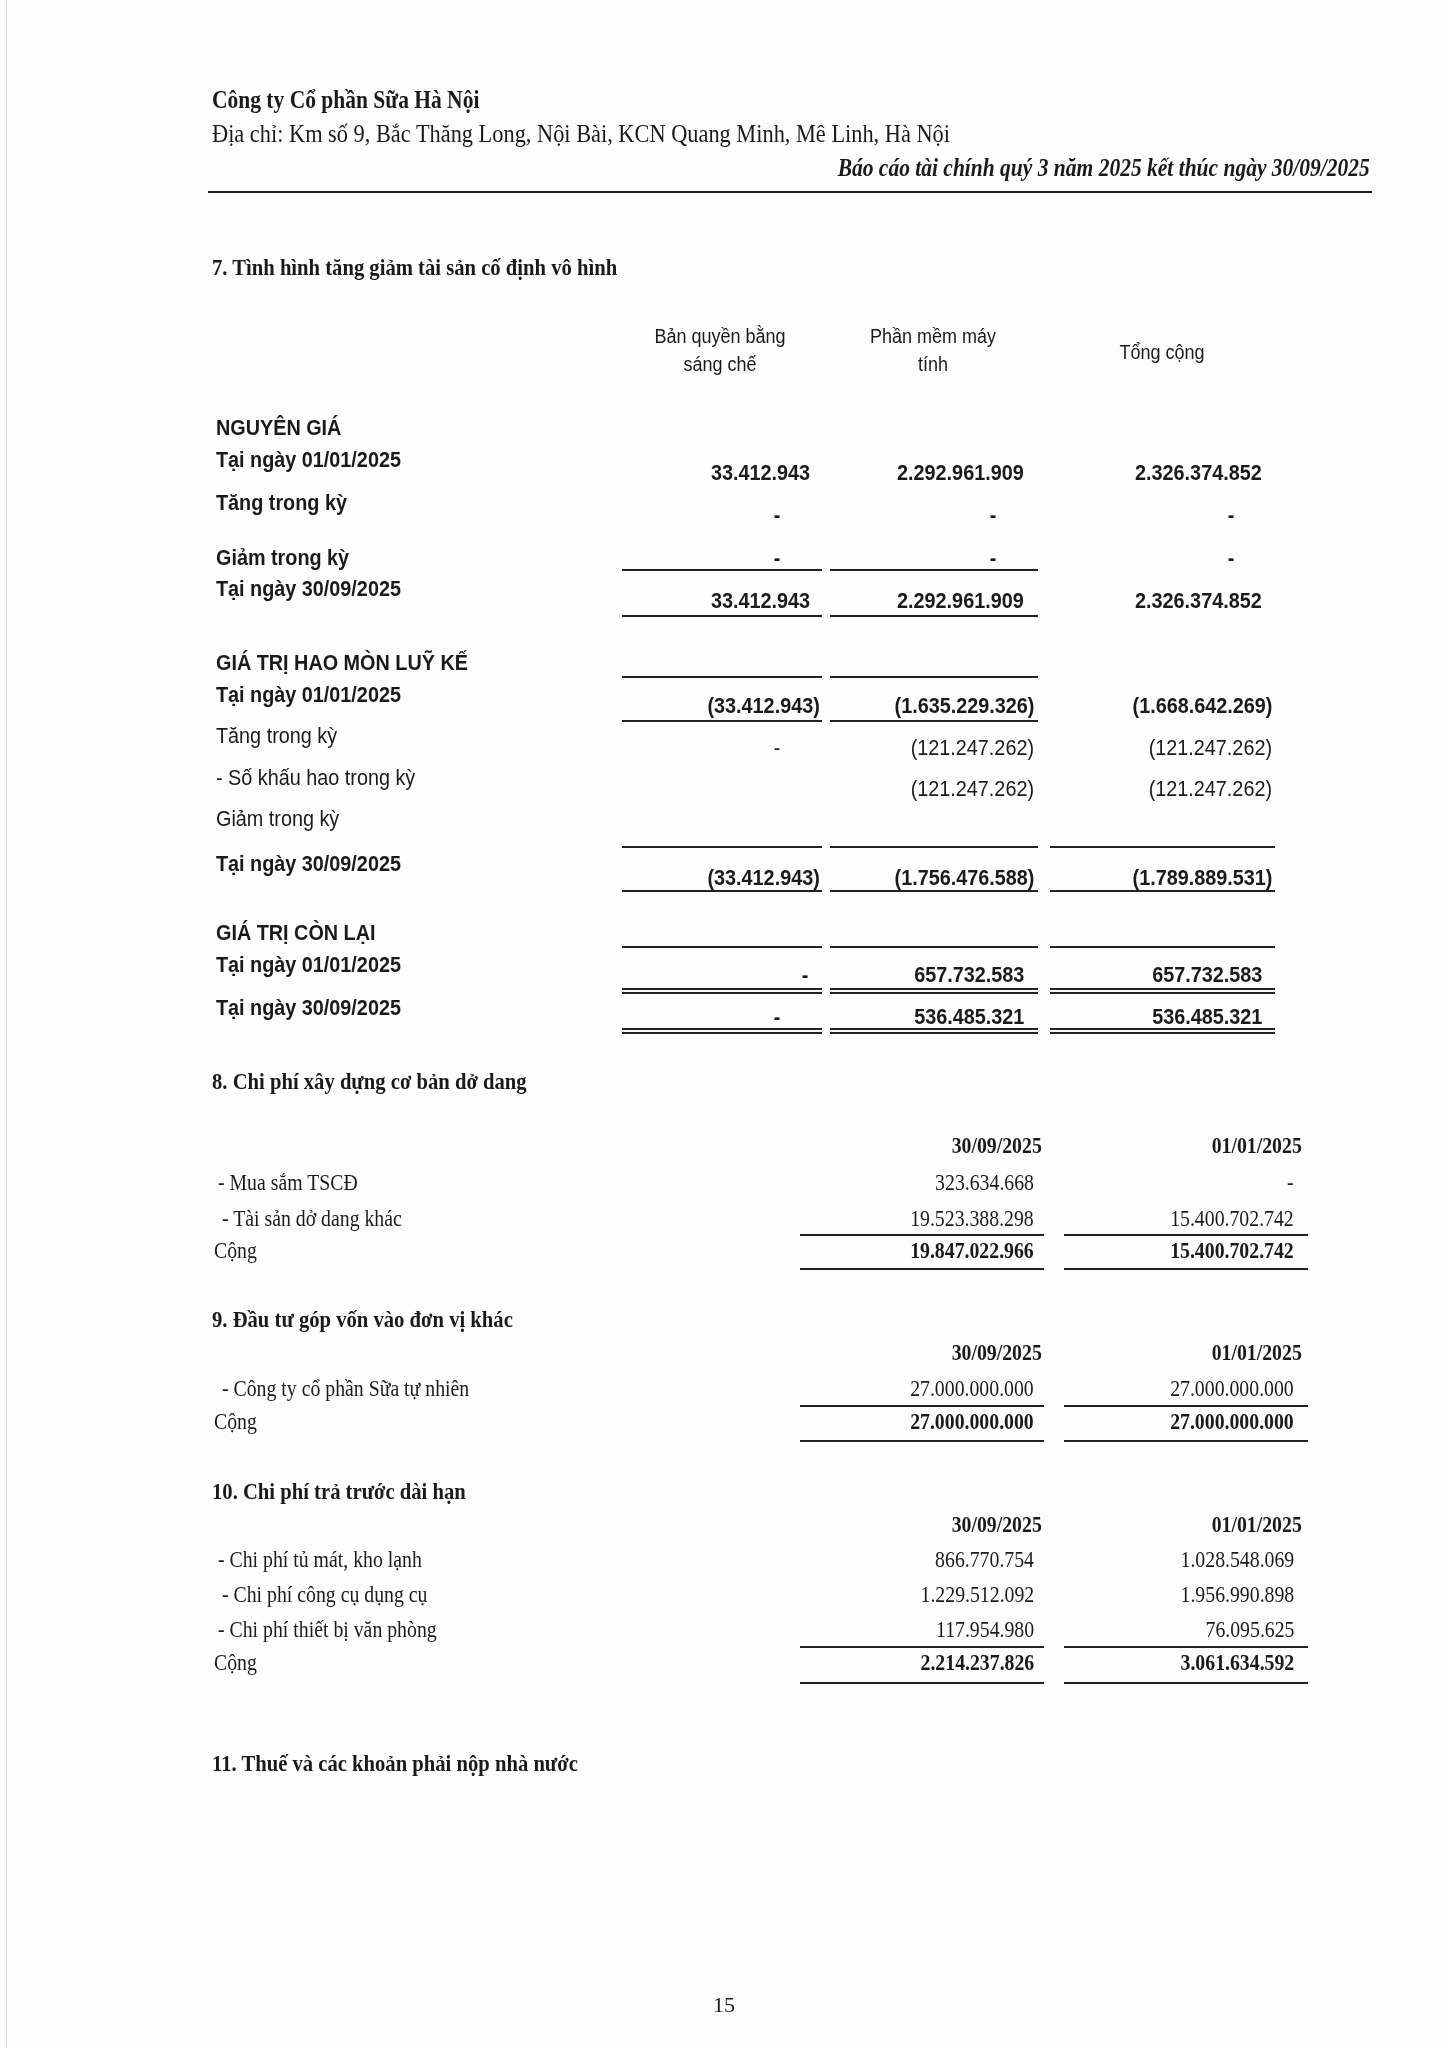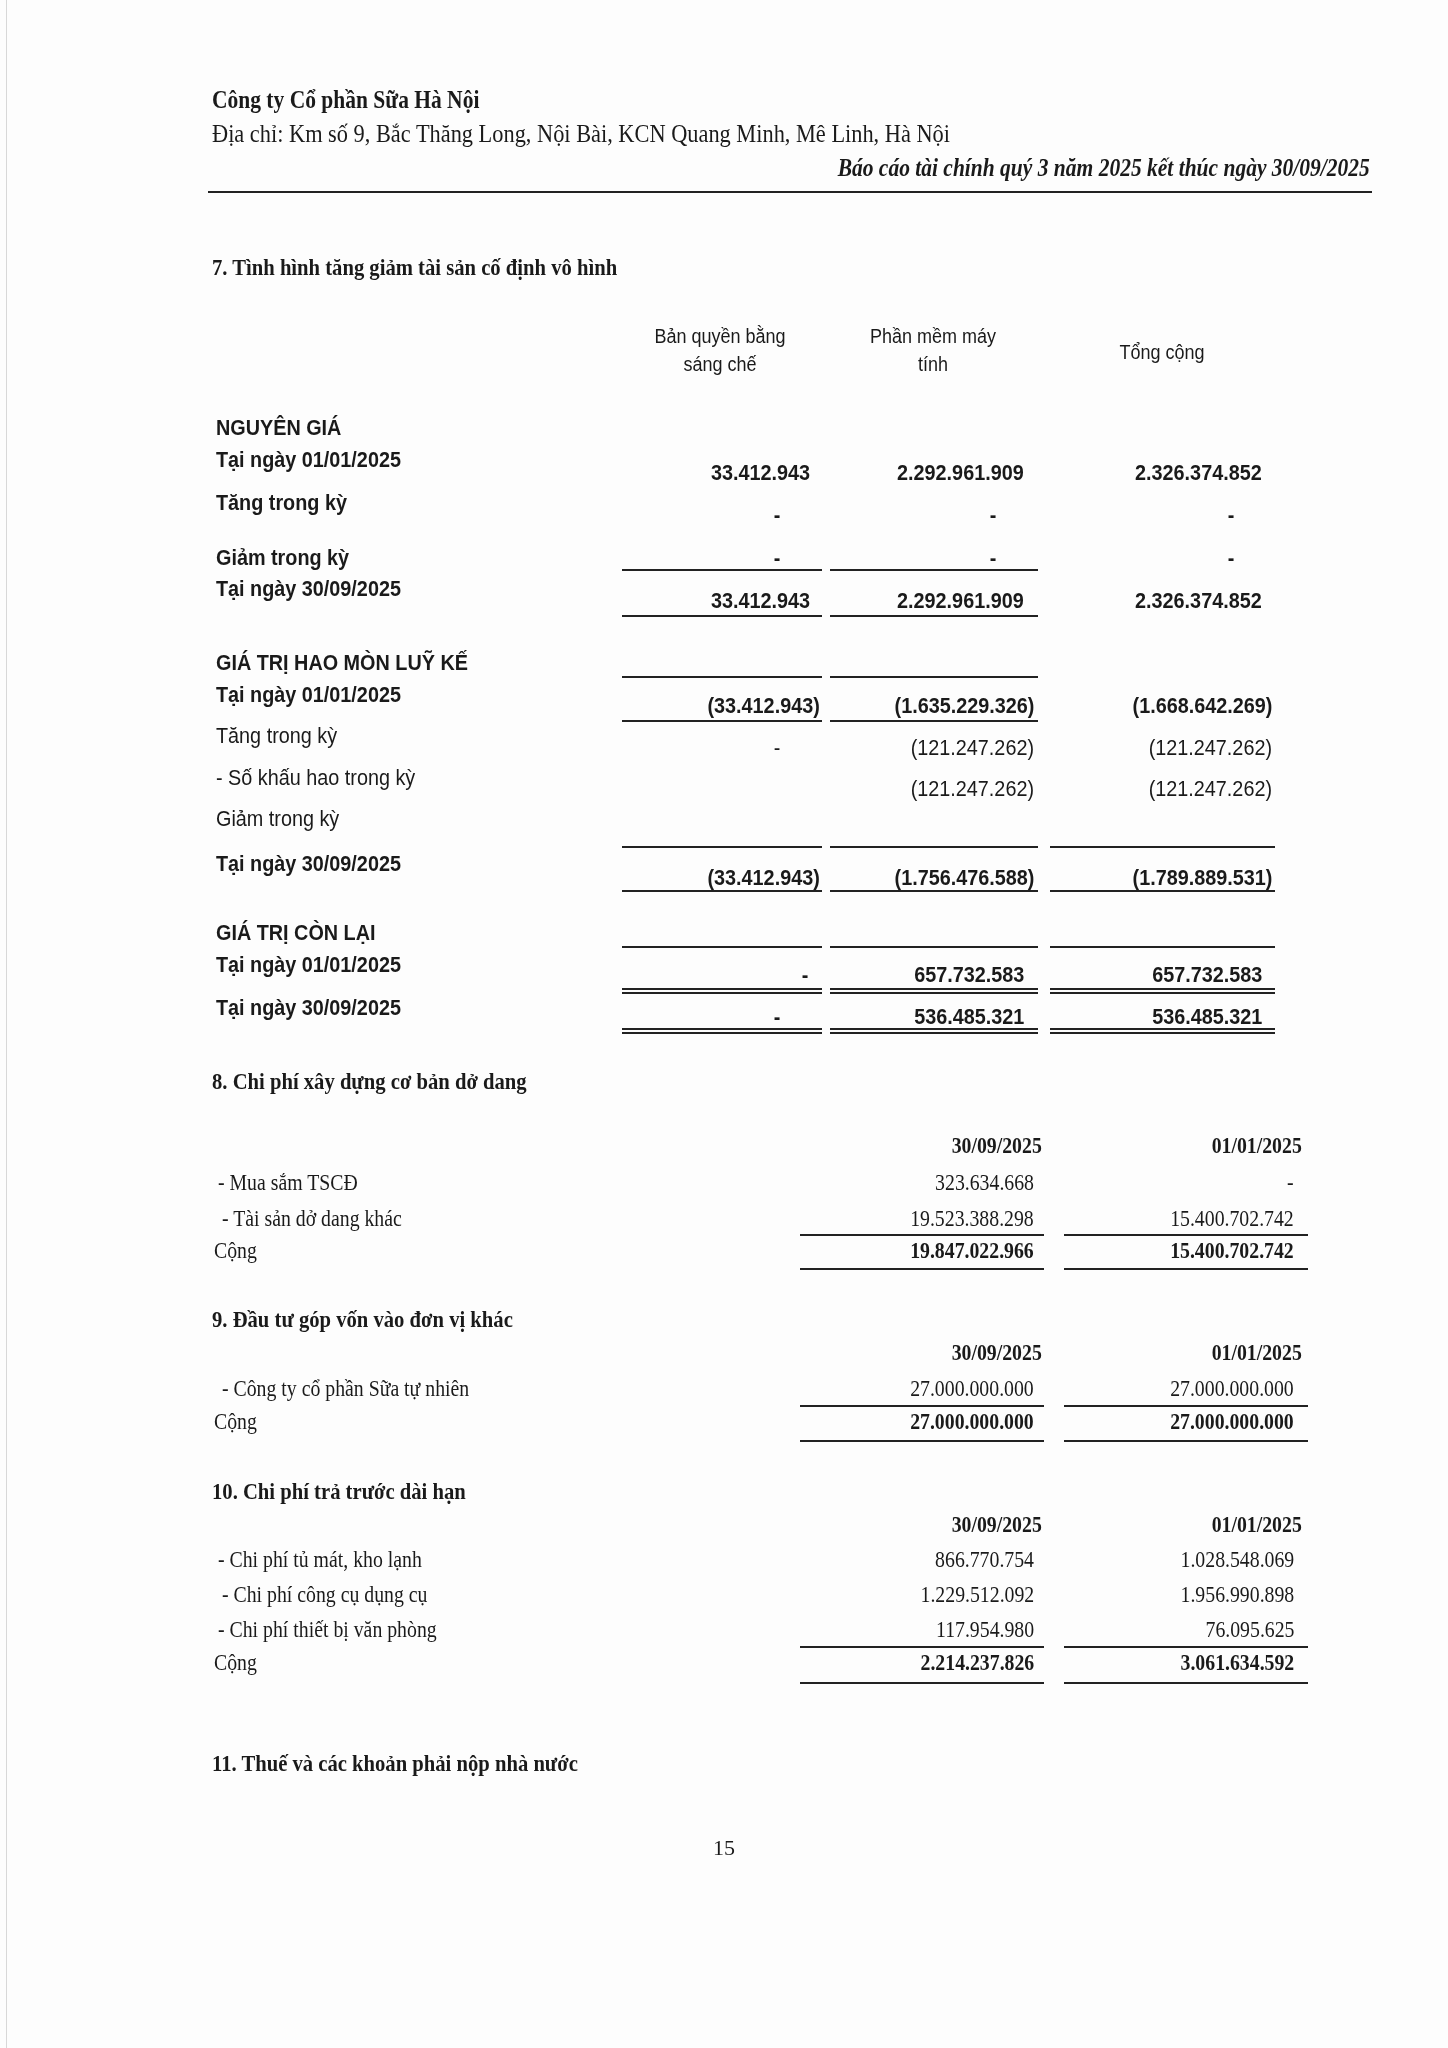--- a/index.html
+++ b/index.html
@@ -17,21 +17,21 @@
   .lbl7 { font-size:22px; font-weight:bold; left:216px; transform:scaleX(0.9); transform-origin:left; }
   .lbl7n { font-size:22px; left:216px; transform:scaleX(0.9); transform-origin:left; }
   .num7 { font-size:22px; font-weight:bold; text-align:right; transform:scaleX(0.9); transform-origin:right; }
   .num7n { font-size:22px; text-align:right; transform:scaleX(0.9); transform-origin:right; }
   .rule { position:absolute; height:2px; background:#222; }
   .dbl { position:absolute; height:6px; border-top:2px solid #222; border-bottom:2px solid #222; box-sizing:border-box; }
   .lbl8 { font-size:23px; transform:scaleX(0.86); transform-origin:left; }
   .num8 { font-size:23px; text-align:right; transform:scaleX(0.86); transform-origin:right; }
   .num8b { font-size:23px; text-align:right; font-weight:bold; transform:scaleX(0.86); transform-origin:right; }
   .date8 { font-size:23px; font-weight:bold; text-align:right; transform:scaleX(0.86); transform-origin:right; }
-  .pageno { left:0; width:1448px; text-align:center; top:1835px; font-size:22px; }
+  .pageno { left:0; width:1448px; text-align:center; top:1992px; font-size:22px; }
 </style>
 </head>
 <body>
 
 <div class="scanline"></div>
 
 <div class="abs serif hdr1">Công ty Cổ phần Sữa Hà Nội</div>
 <div class="abs serif hdr2">Địa chỉ: Km số 9, Bắc Thăng Long, Nội Bài, KCN Quang Minh, Mê Linh, Hà Nội</div>
 <div class="abs serif hdr3">Báo cáo tài chính quý 3 năm 2025  kết thúc ngày 30/09/2025</div>
 <div class="hdr-rule"></div>

